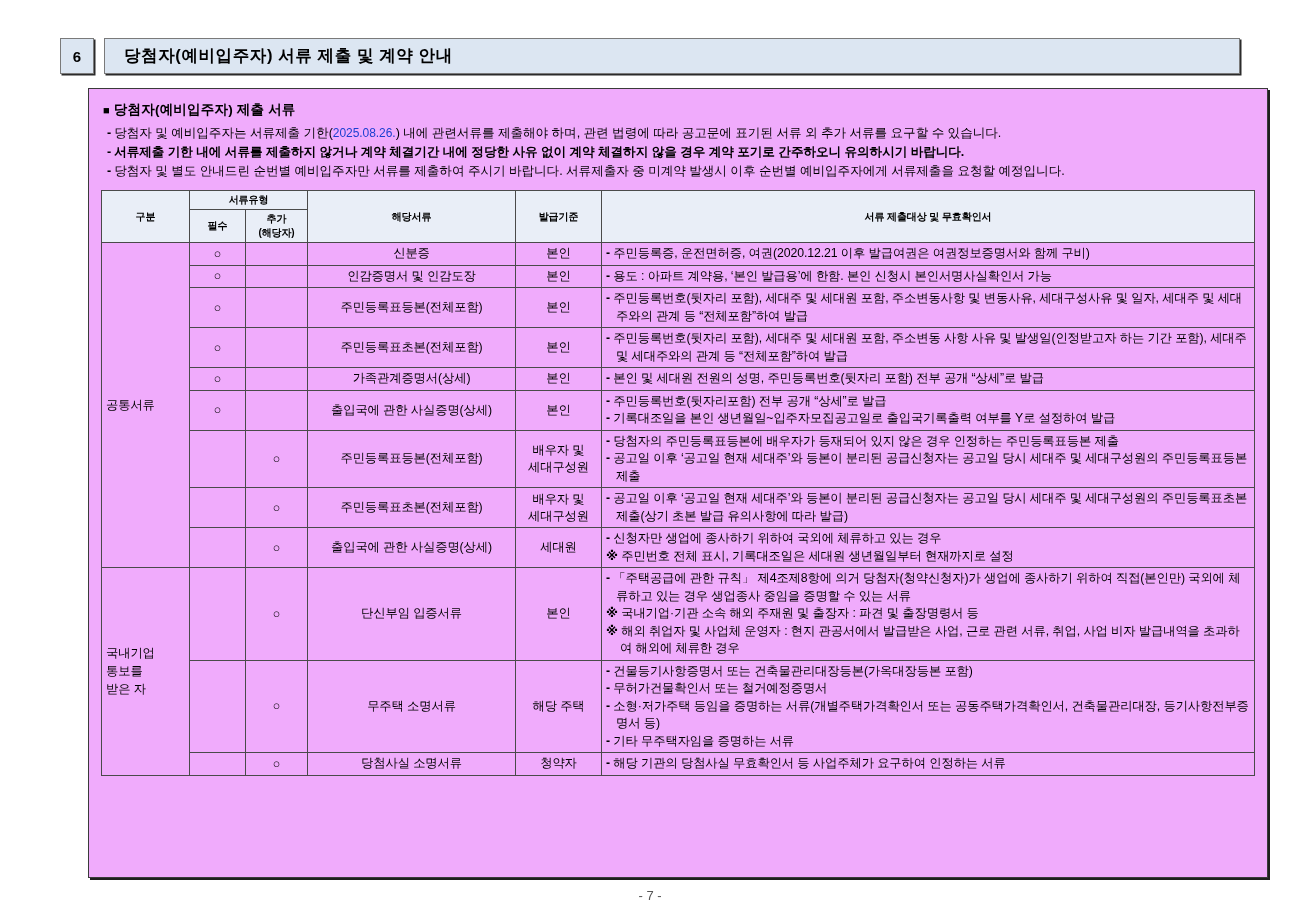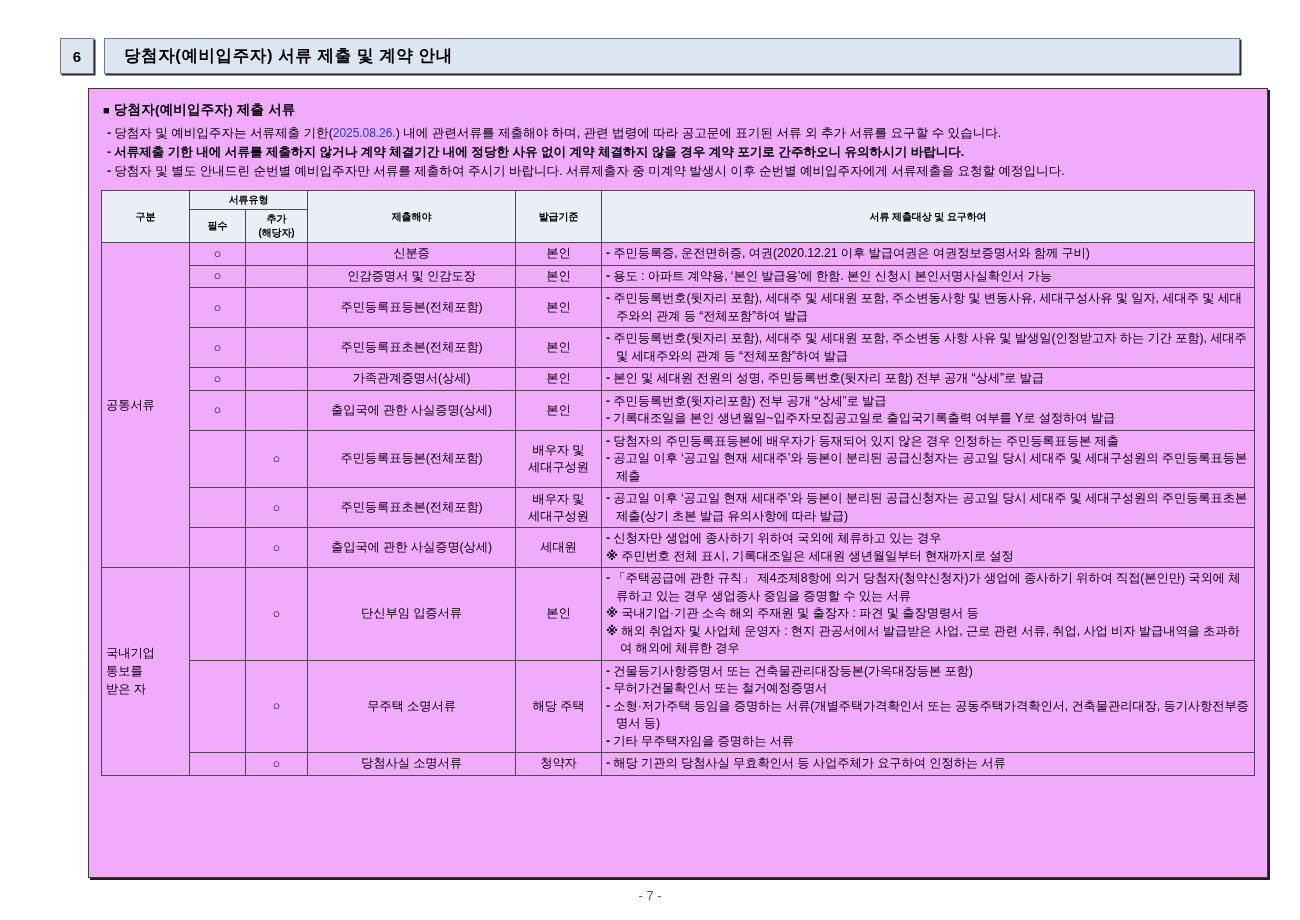--- a/index.html
+++ b/index.html
@@ -136,23 +136,23 @@
         <col class="c2">
         <col class="c3">
         <col class="c4">
         <col class="c5">
         <col class="c6">
     </colgroup>
     <thead>
       <tr>
         <th rowspan="2">구분</th>
         <th colspan="2">서류유형</th>
-        <th rowspan="2">제출해야</th>
+        <th rowspan="2">해당서류</th>
         <th rowspan="2">발급기준</th>
-        <th rowspan="2">서류 제출대상 및 요구하여</th>
+        <th rowspan="2">서류 제출대상 및 무효확인서</th>
       </tr>
       <tr>
         <th>필수</th>
         <th>
           <div>추가</div>
           <div>(해당자)</div>
         </th>
       </tr>
     </thead>
     <tbody id="table-body">

